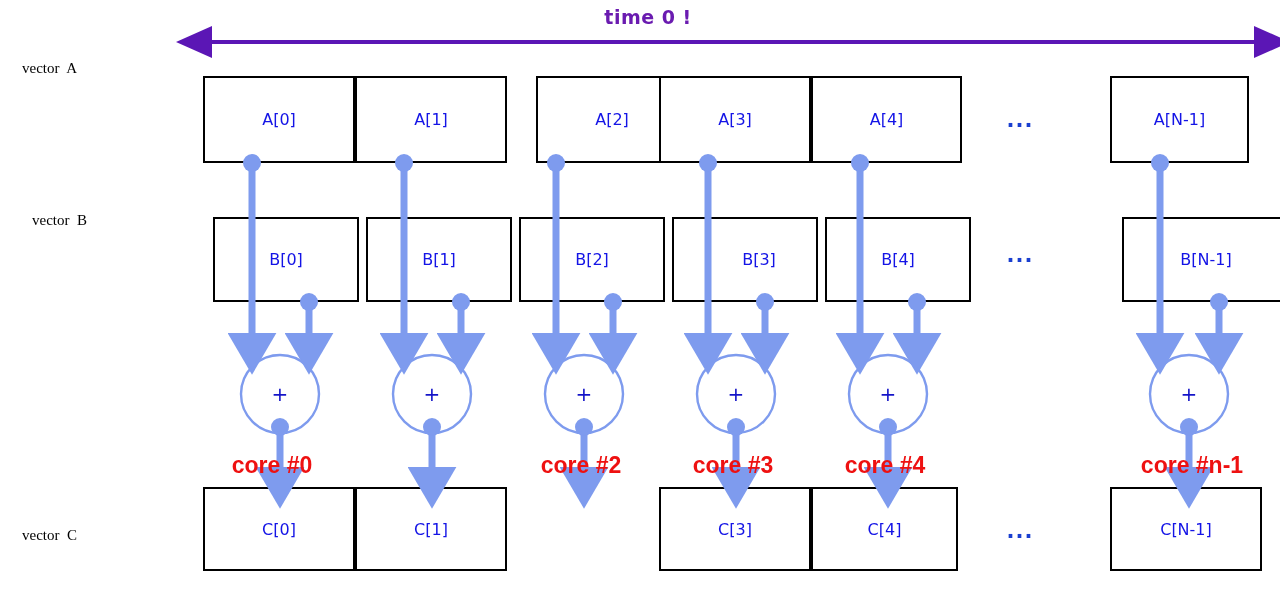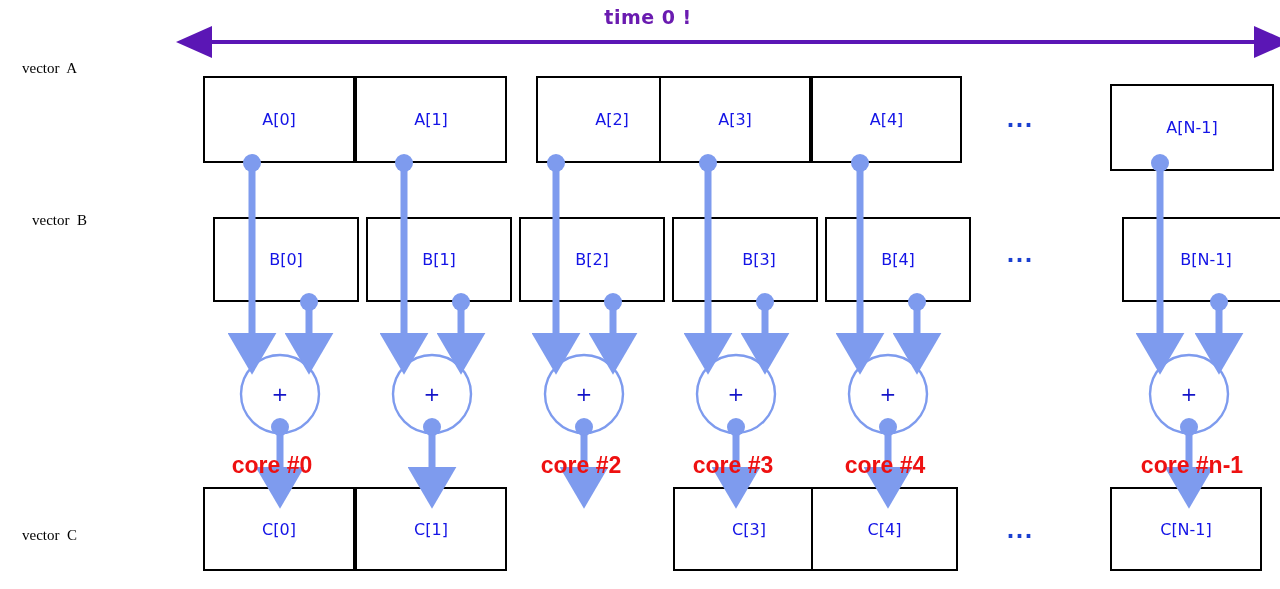--- a/index.html
+++ b/index.html
@@ -207,21 +207,21 @@
       </div>
       <div class="abs cell" style="left: 536px; top: 76px; width: 152px; height: 87px;">
         <span>A[2]</span>
       </div>
       <div class="abs cell" style="left: 659px; top: 76px; width: 152px; height: 87px;">
         <span>A[3]</span>
       </div>
       <div class="abs cell" style="left: 811px; top: 76px; width: 151px; height: 87px;">
         <span>A[4]</span>
       </div>
-      <div class="abs cell" style="left: 1110px; top: 84px; width: 164px; height: 87px; align-items: center;">
+      <div class="abs cell" style="left: 1110px; top: 76px; width: 139px; height: 87px; align-items: center;">
         <span>A[N-1]</span>
       </div>
     </div>
   <div class="abs dots" style="left:988px; top:108px; width:64px;">...</div>
 
   <div class="abs cellwrap" id="rowB" style="left: 0px; top: 0px; width: 1280px; height: 589px;">
       <div class="abs cell" style="left: 213px; top: 217px; width: 146px; height: 85px;">
         <span>B[0]</span>
       </div>
       <div class="abs cell" style="left: 366px; top: 217px; width: 146px; height: 85px;">
@@ -250,21 +250,21 @@
       <div class="abs core-label" style="left: 1082px; top: 452px; width: 220px;">core #n-1</div>
     </div>
 
   <div class="abs cellwrap" id="rowC" style="left: 0px; top: 0px; width: 1280px; height: 589px;">
       <div class="abs cell" style="left: 203px; top: 487px; width: 152px; height: 84px;">
         <span>C[0]</span>
       </div>
       <div class="abs cell" style="left: 355px; top: 487px; width: 152px; height: 84px;">
         <span>C[1]</span>
       </div>
-      <div class="abs cell" style="left: 673px; top: 487px; width: 152px; height: 84px;">
+      <div class="abs cell" style="left: 659px; top: 487px; width: 152px; height: 84px;">
         <span>C[3]</span>
       </div>
       <div class="abs cell" style="left: 811px; top: 487px; width: 147px; height: 84px;">
         <span>C[4]</span>
       </div>
       <div class="abs cell" style="left: 1110px; top: 487px; width: 152px; height: 84px;">
         <span>C[N-1]</span>
       </div>
     </div>
   <div class="abs dots" style="left:988px; top:519px; width:64px;">...</div>

